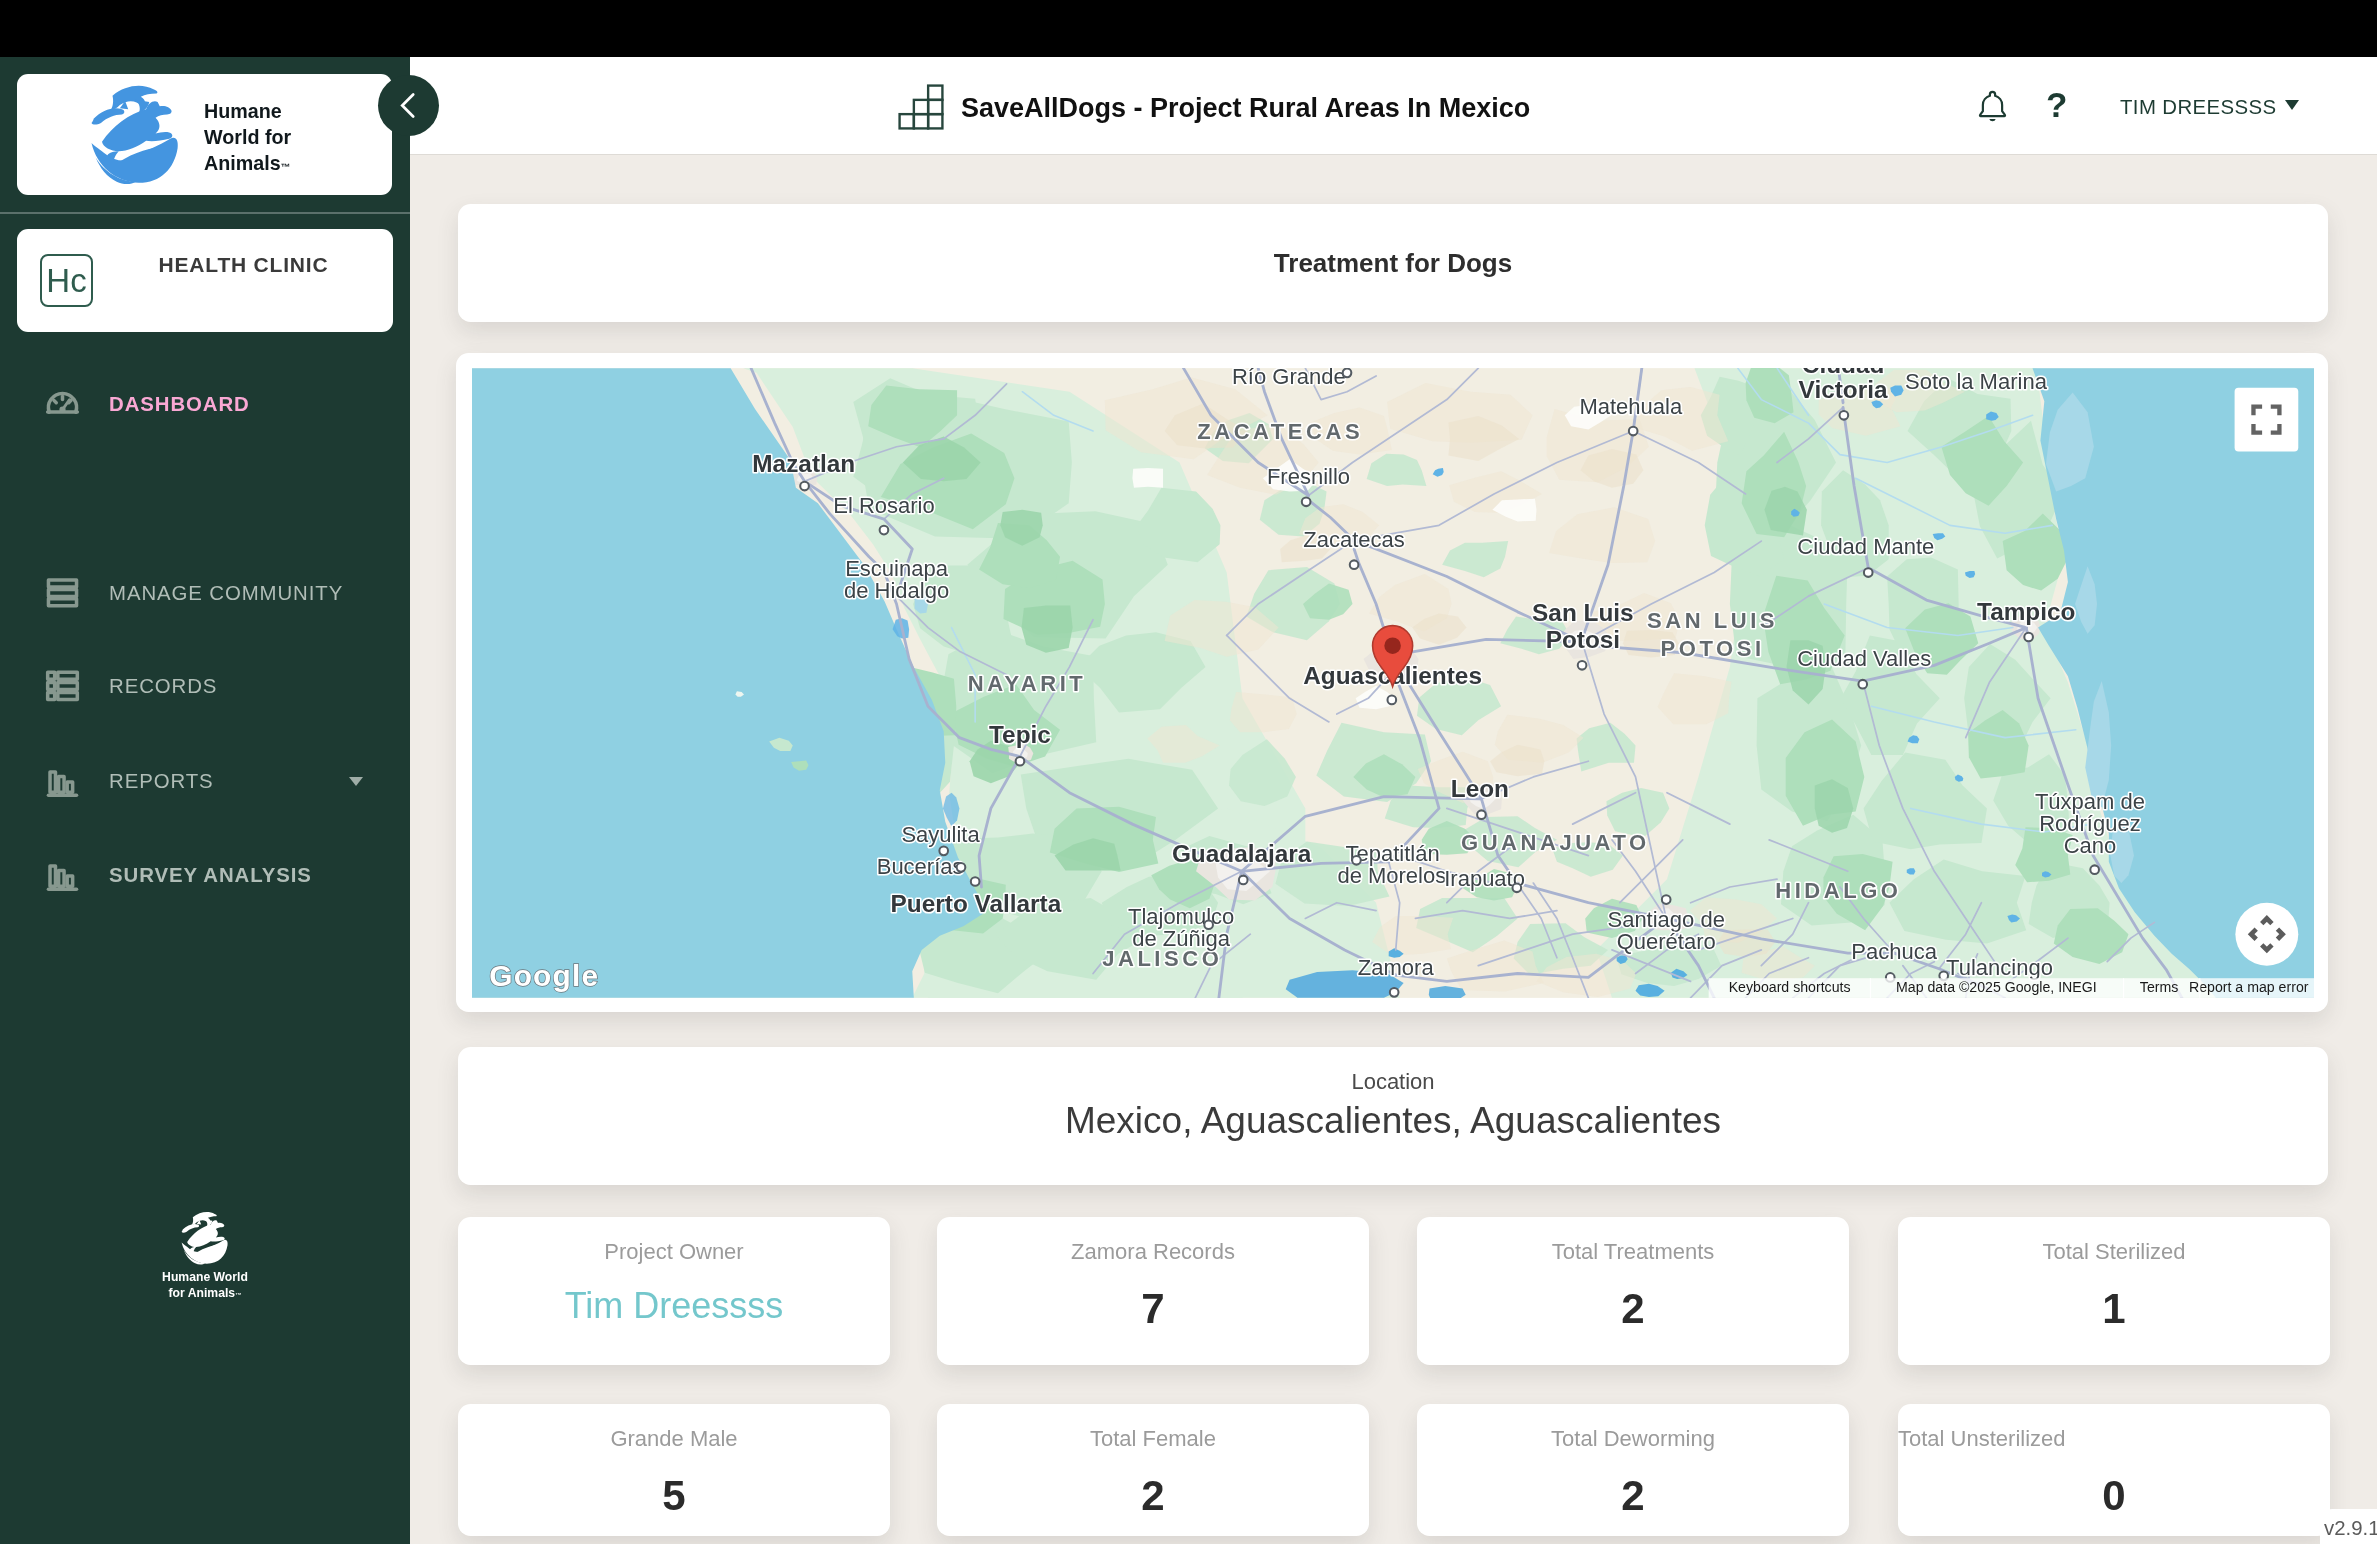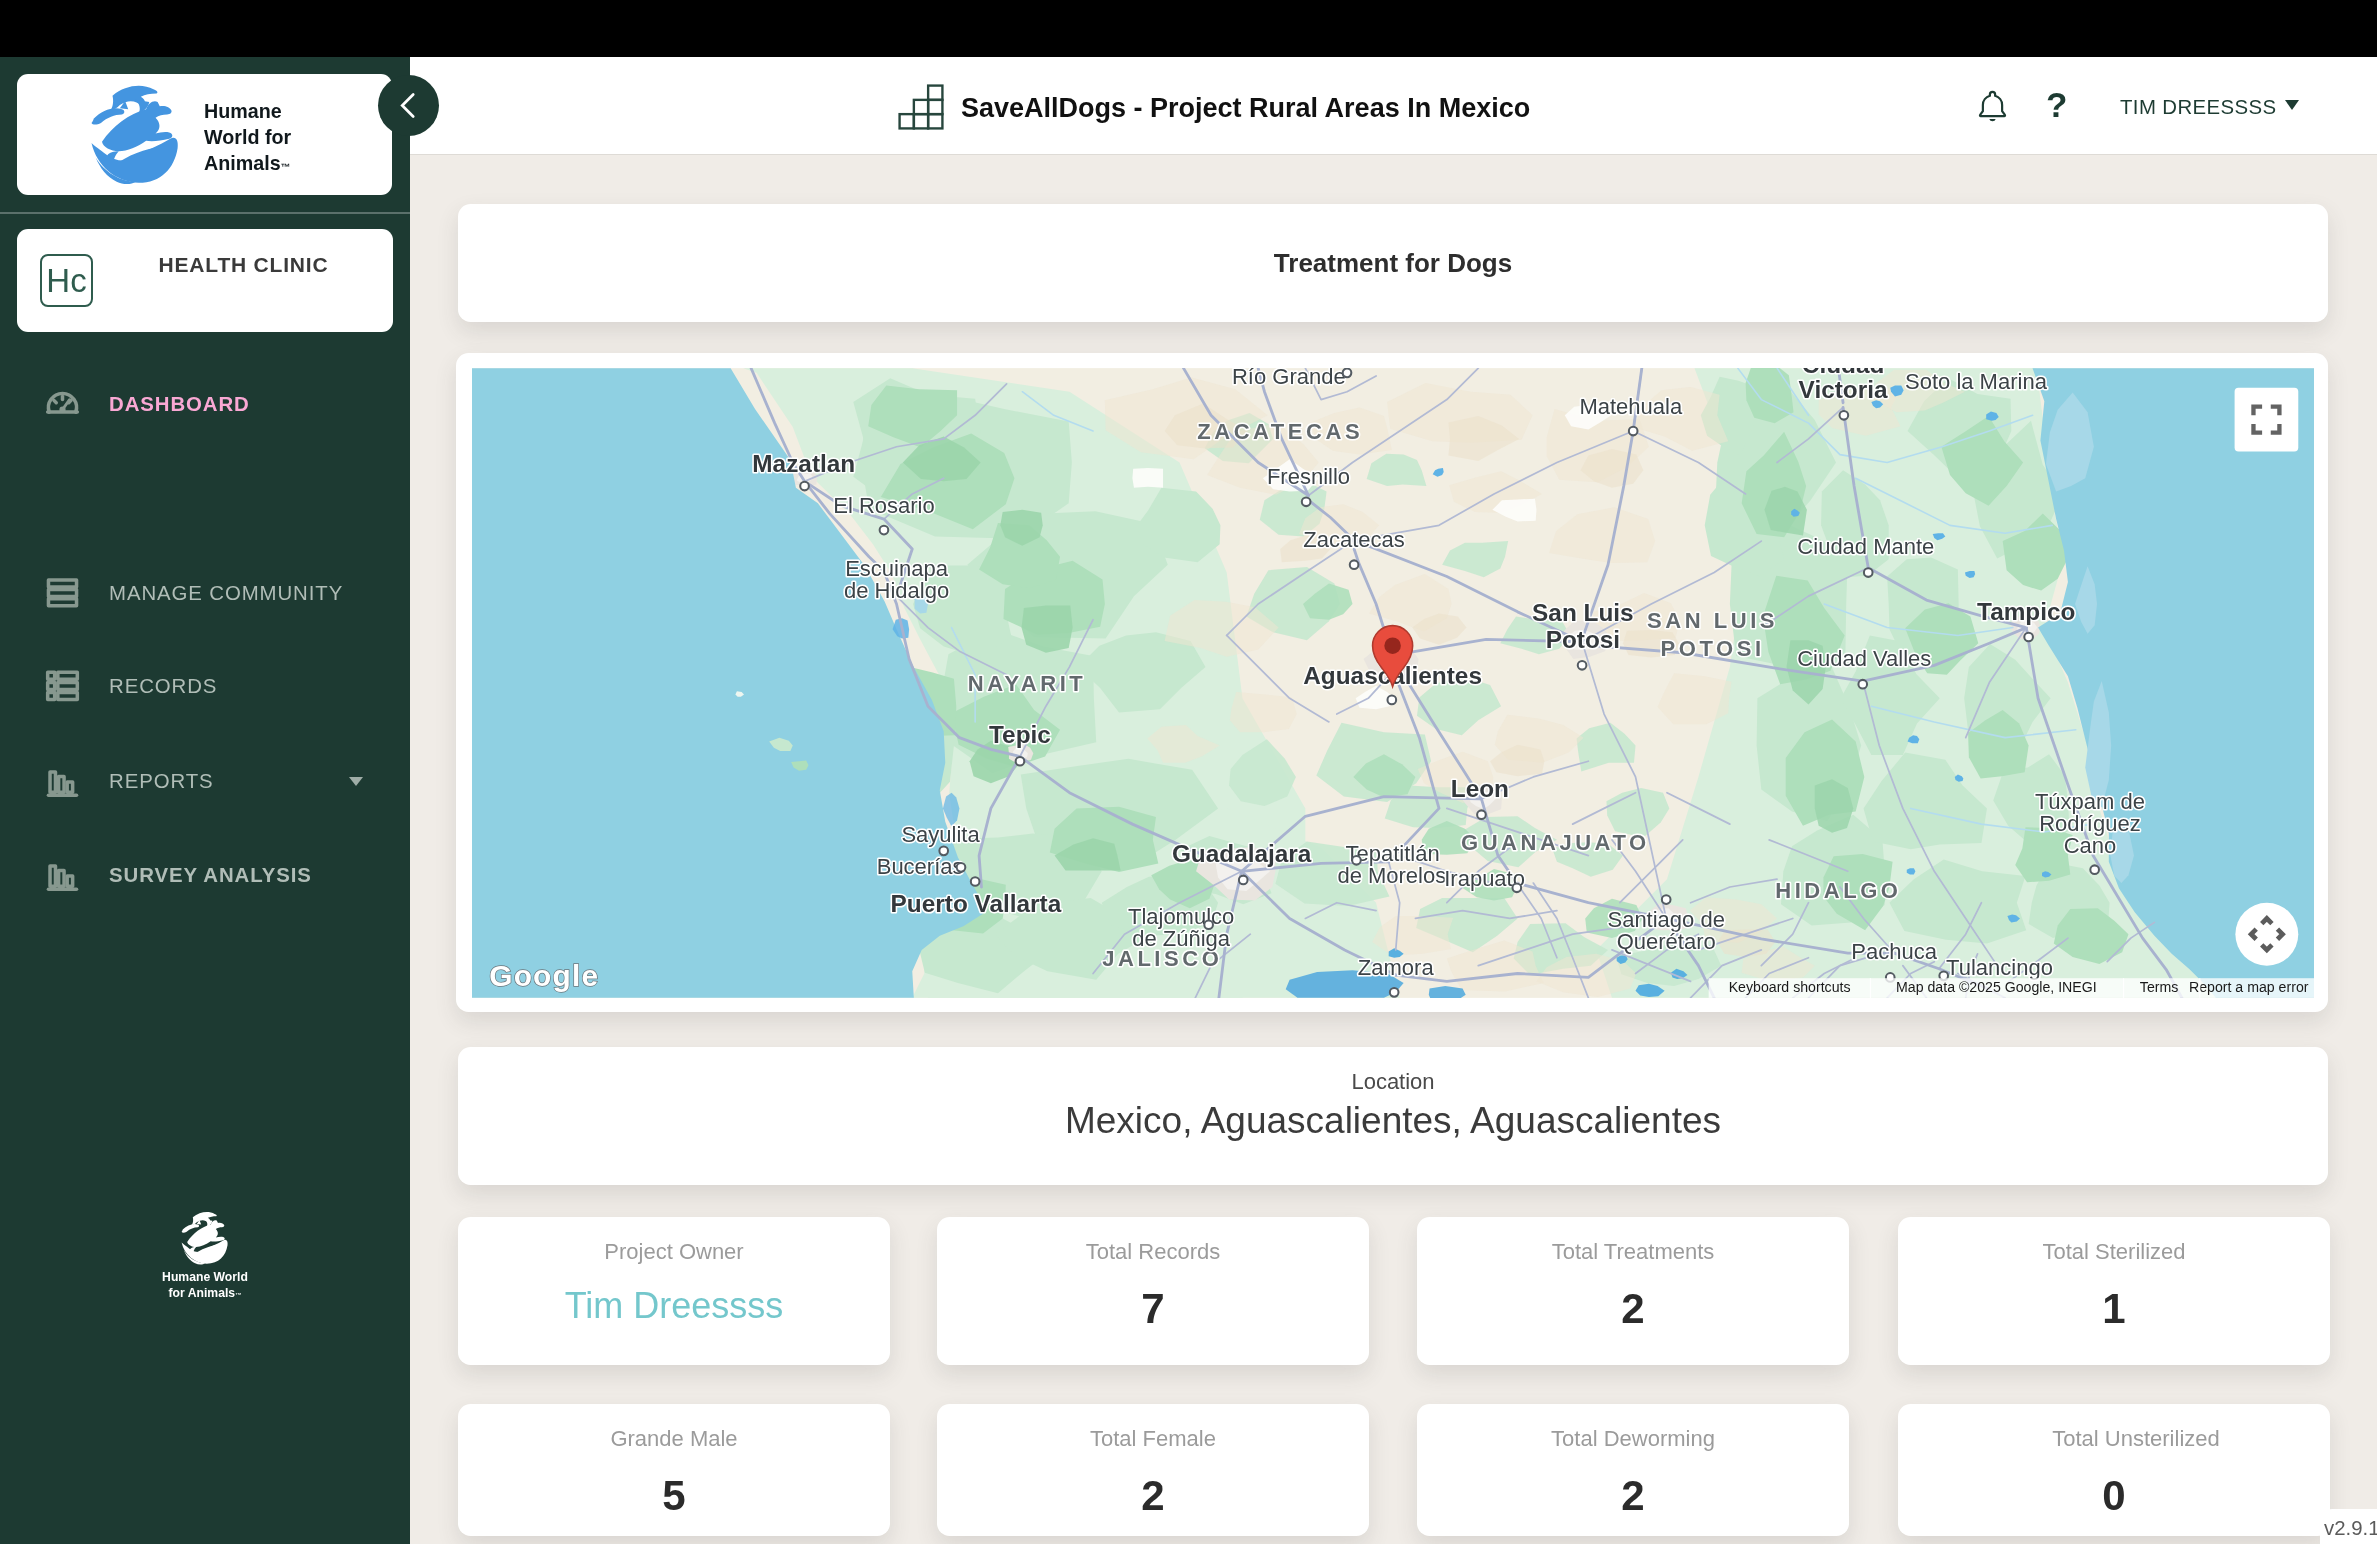--- a/index.html
+++ b/index.html
@@ -491,21 +491,21 @@
 <div class="card" style="left:458px;top:1047px;width:1870px;height:138px;">
   <div style="position:absolute;left:0;top:22px;width:100%;text-align:center;font-size:22px;color:#4a4a4a;">Location</div>
   <div style="position:absolute;left:0;top:53px;width:100%;text-align:center;font-size:37px;font-weight:400;color:#3b3b3b;">Mexico, Aguascalientes, Aguascalientes</div>
 </div>
 
 <div class="card" style="left:458px;top:1217px;width:432px;height:148px;">
               <div style="position:absolute;left:0;top:22px;width:100%;text-align:center;font-size:22px;color:#9b9b9b;">Project Owner</div>
               <div style="position:absolute;left:0;top:68px;width:100%;text-align:center;color:#74c7cc;font-size:36px;font-weight:400;">Tim Dreessss</div>
             </div>
 <div class="card" style="left:937px;top:1217px;width:432px;height:148px;">
-              <div style="position:absolute;left:0;top:22px;width:100%;text-align:center;font-size:22px;color:#9b9b9b;">Total Records</div>
+              <div style="position:absolute;left:0;top:22px;width:100%;text-align:center;font-size:22px;color:#9b9b9b;">Zamora Records</div>
               <div style="position:absolute;left:0;top:68px;width:100%;text-align:center;color:#2b2b2b;font-size:42px;font-weight:600;">7</div>
             </div>
 <div class="card" style="left:1417px;top:1217px;width:432px;height:148px;">
               <div style="position:absolute;left:0;top:22px;width:100%;text-align:center;font-size:22px;color:#9b9b9b;">Total Treatments</div>
               <div style="position:absolute;left:0;top:68px;width:100%;text-align:center;color:#2b2b2b;font-size:42px;font-weight:600;">2</div>
             </div>
 <div class="card" style="left:1898px;top:1217px;width:432px;height:148px;">
               <div style="position:absolute;left:0;top:22px;width:100%;text-align:center;font-size:22px;color:#9b9b9b;">Total Sterilized</div>
               <div style="position:absolute;left:0;top:68px;width:100%;text-align:center;color:#2b2b2b;font-size:42px;font-weight:600;">1</div>
             </div>
@@ -515,18 +515,18 @@
             </div>
 <div class="card" style="left:937px;top:1404px;width:432px;height:132px;">
               <div style="position:absolute;left:0;top:22px;width:100%;text-align:center;font-size:22px;color:#9b9b9b;">Total Female</div>
               <div style="position:absolute;left:0;top:68px;width:100%;text-align:center;color:#2b2b2b;font-size:42px;font-weight:600;">2</div>
             </div>
 <div class="card" style="left:1417px;top:1404px;width:432px;height:132px;">
               <div style="position:absolute;left:0;top:22px;width:100%;text-align:center;font-size:22px;color:#9b9b9b;">Total Deworming</div>
               <div style="position:absolute;left:0;top:68px;width:100%;text-align:center;color:#2b2b2b;font-size:42px;font-weight:600;">2</div>
             </div>
 <div class="card" style="left:1898px;top:1404px;width:432px;height:132px;">
-              <div style="position:absolute;left:0;top:22px;width:100%;text-align:center;font-size:22px;color:#9b9b9b;padding-left:44px;">Total Unsterilized</div>
+              <div style="position:absolute;left:0;top:22px;width:100%;text-align:left;font-size:22px;color:#9b9b9b;">Total Unsterilized</div>
               <div style="position:absolute;left:0;top:68px;width:100%;text-align:center;color:#2b2b2b;font-size:42px;font-weight:600;">0</div>
             </div>
 
 <div style="position:absolute;left:2320px;top:1509px;width:57px;height:35px;background:#ffffff;border-radius:12.6px 0 0 0;"></div>
 <div style="position:absolute;left:2324px;top:1517px;font-size:20.4px;color:#5a5a5a;">v2.9.1</div>
 
 </body></html>

